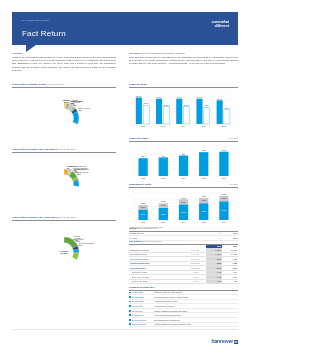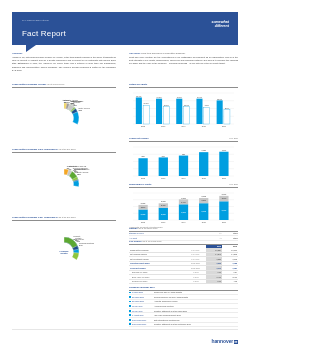--- a/index.html
+++ b/index.html
@@ -102,21 +102,21 @@
   }
   .footer-rule { position:absolute; left:12px; bottom:24px; width:226px; height:.3px; background:#e6e6e6; }
 </style>
 </head>
 <body>
 
 <div class="page">
 
   <div class="header">
     <div class="header-kicker">Key Figures 2016 Interim</div>
-    <div class="header-title">Fact Report</div>
+    <div class="header-title">Fact Return</div>
     <div class="header-claim">
       <span>somewhat</span><br>
       <span>different</span>
     </div>
   </div>
   <div class="header-tail"></div>
 
   <div class="intro left">
     <h4>Overview:</h4>
     <p>Hannover Re, with gross premium of EUR 16.4 billion, is the third-largest reinsurer in the world. It transacts all lines of property &amp; casualty and life &amp; health reinsurance and is present on all continents with around 2,500 staff. Established in 1966, the Hannover Re Group today has a network of more than 100 subsidiaries, branches and representative offices worldwide. The Group's German business is written by the subsidiary E+S Rück.</p>

